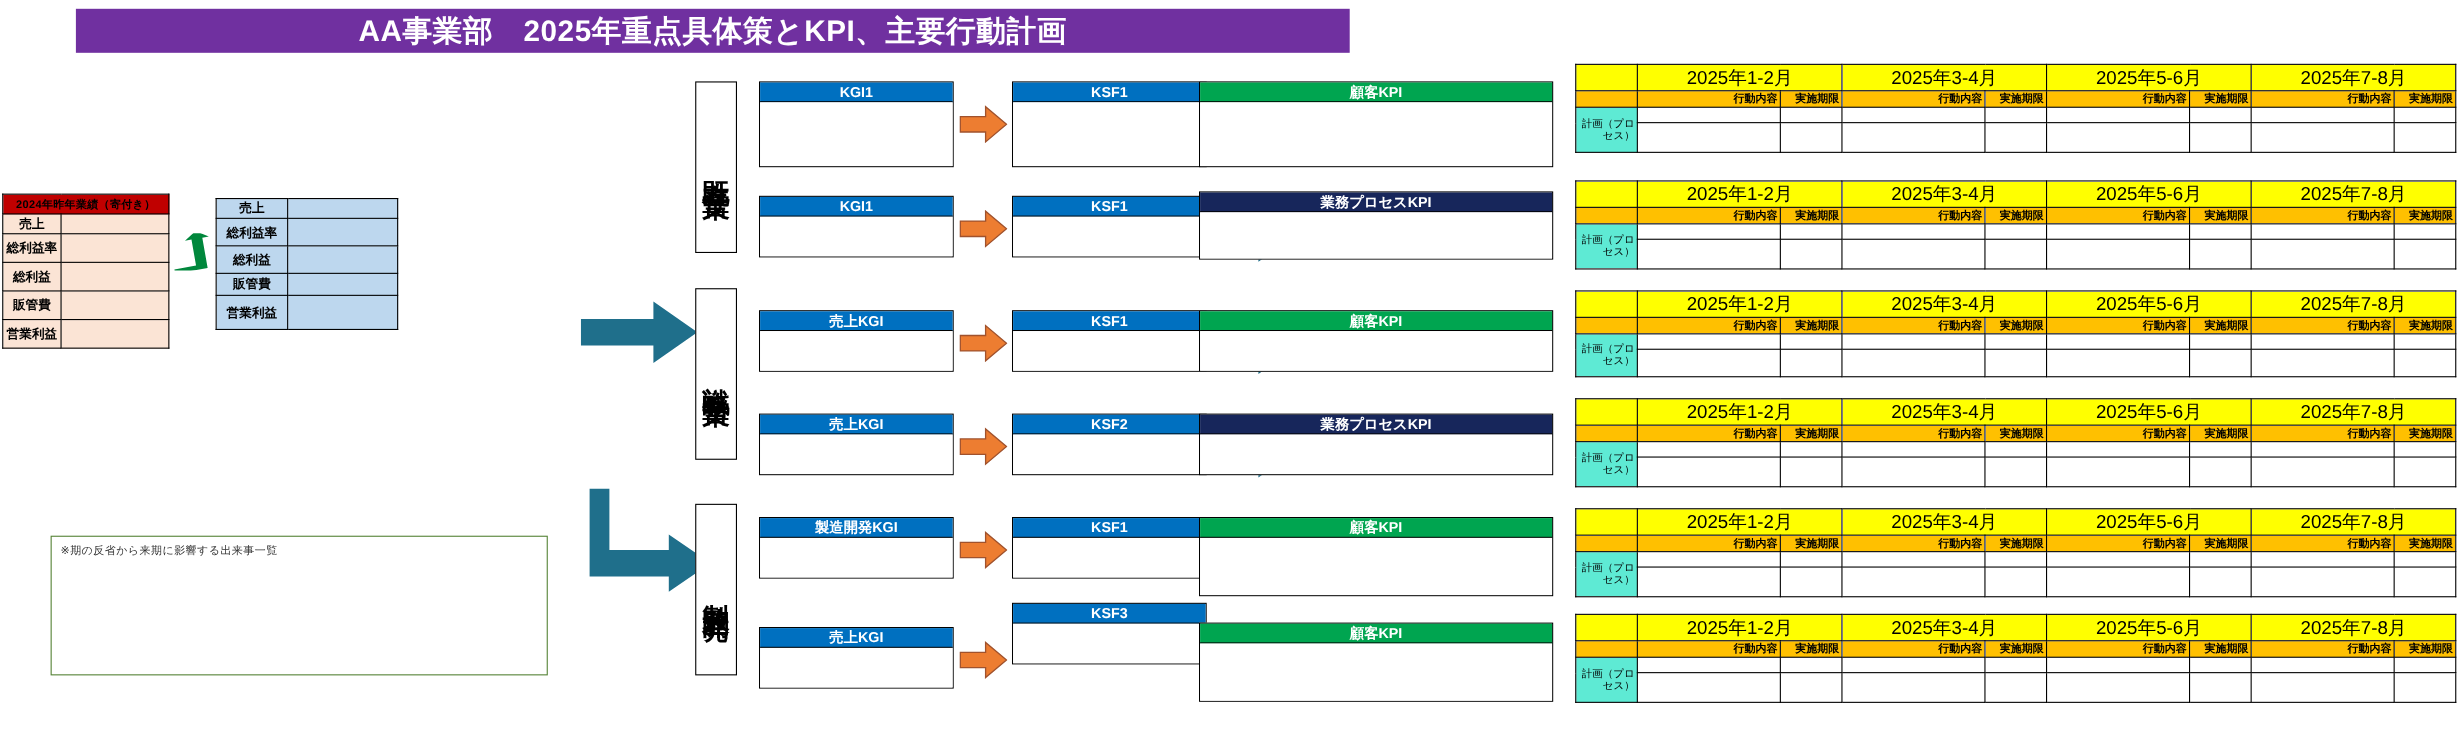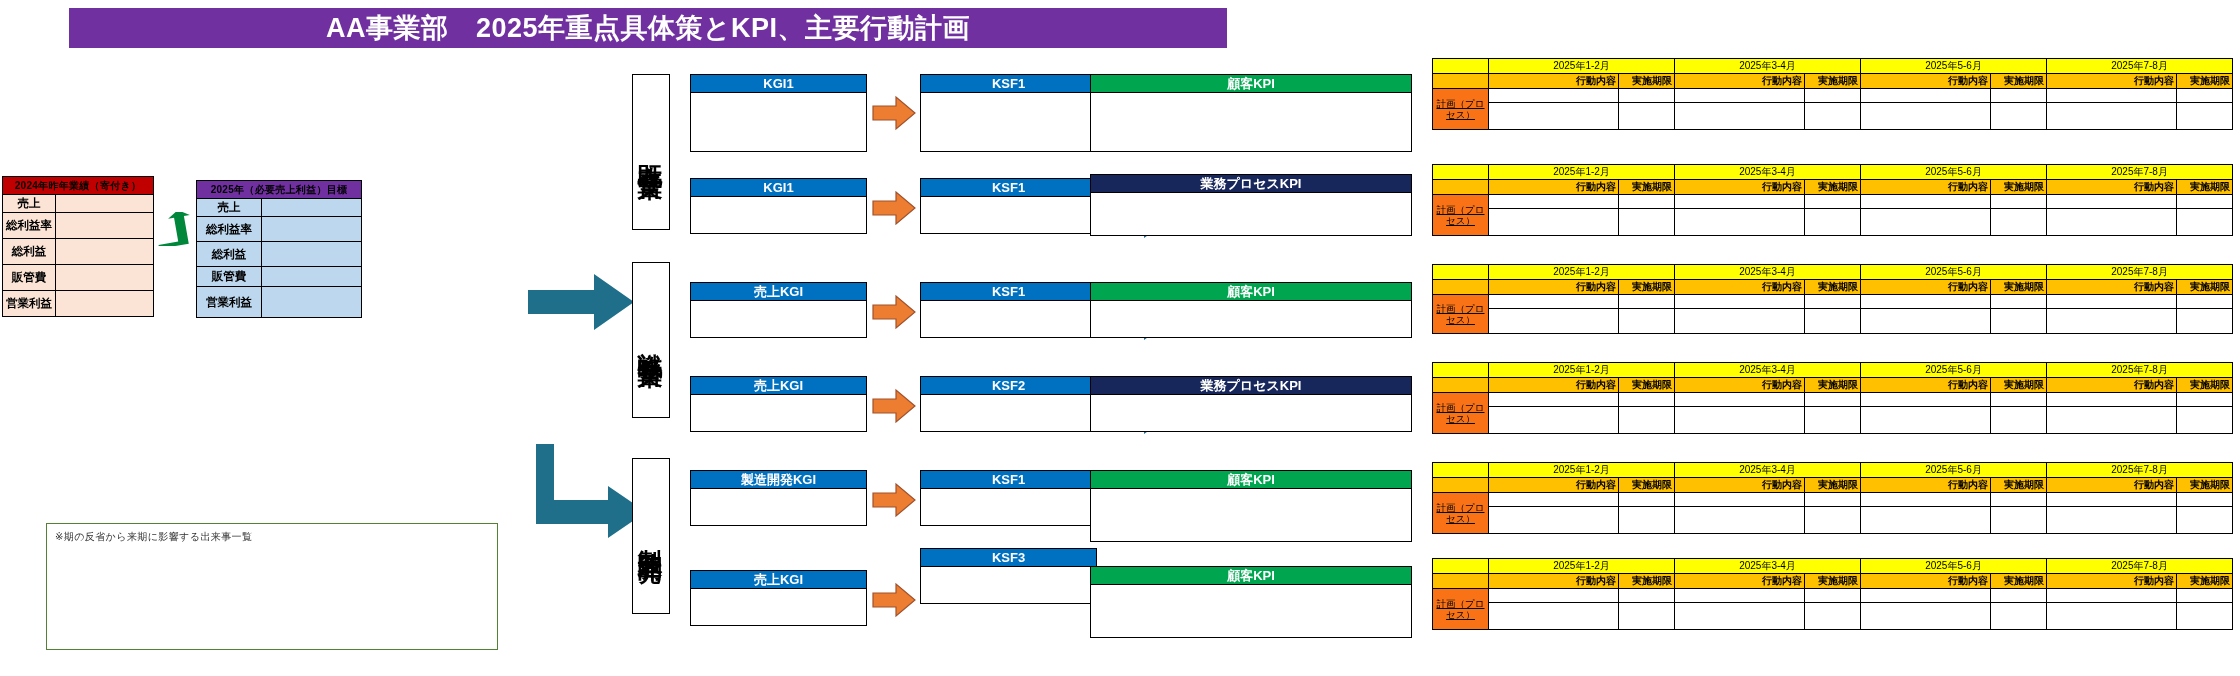--- a/index.html
+++ b/index.html
@@ -23,21 +23,21 @@
   .t2025{left:196px;top:180px;width:166px;}
   .t2025 .res-head{background:#7030A0;}
   .t2025 .lbl{background:#BDD7EE;width:64px;}
   .t2025 .val{background:#BDD7EE;}
 
   
   .green-arrow{position:absolute;left:156px;top:212px;width:40px;height:34px;}
 
   
   .note-box{position:absolute;left:46px;top:487px;width:450px;height:125px;
-    background:#fff;border:1px solid #548235;margin-top:36px;}
+    background:#fff;border:1px solid #548235;}
   .note-box .nt{position:absolute;left:8px;top:6px;font-size:10px;color:#333;
     letter-spacing:.4px;}
 
   
   .teal-arrow{position:absolute;}
 
   
   .vcat{position:absolute;border:1px solid #000;background:#fff;width:36px;
     display:flex;align-items:center;justify-content:center;
     writing-mode:vertical-rl;text-orientation:upright;
@@ -55,26 +55,26 @@
   .bd-blue{background:#BDD7EE;}
 
   
   .oarrow{position:absolute;width:44px;height:36px;}
 
   
   .plan{position:absolute;border-collapse:collapse;table-layout:fixed;
      font-size:10px;color:#000;}
   .plan td{border:1px solid #000;padding:0 2px;height:13px;overflow:hidden;
      white-space:nowrap;}
-  .plan .yh{background:#FFFF00;text-align:center;font-size:10px;}
+  .plan .yh{background:#FFFF00;text-align:center;font-size:17px;}
   .plan .oh{background:#FFC000;font-weight:bold;font-size:10px;text-align:right;}
   .plan .corner{background:#FFFF00;border:1px solid #000;}
   .plan .blank{background:#fff;}
-  .plan .rowlab{background:#f97316;font-size:9.5px;text-align:center;line-height:11px;
-     white-space:normal;vertical-align:middle;text-decoration:underline;}
+  .plan .rowlab{background:#5eead4;font-size:9.5px;text-align:right;line-height:11px;
+     white-space:normal;vertical-align:middle;}
 </style>
 </head>
 <body>
 
 <div class="title-bar">
   <span>AA事業部　2025年重点具体策とKPI、主要行動計画</span>
 </div>
 
 <table class="res-table t2024">
   <tbody>
@@ -103,23 +103,20 @@
       </tr>
 </tbody>
   </table>
 
 <svg class="green-arrow" viewBox="0 0 40 34">
   <path d="M2 30 L22 30 L22 6 L16 6 L27 -1 L38 6 L32 6 L32 34 L2 34 Z" transform="translate(-2,0) rotate(-10 20 17)" fill="#00873C"></path>
 </svg>
 
 <table class="res-table t2025">
   <tbody>
-      <tr>
-        <td class="res-head" colspan="2">2025年（必要売上利益）目標</td>
-      </tr>
   <tr>
         <td class="lbl" style="height:17px">売上</td>
         <td class="val"></td>
       </tr>
   <tr>
         <td class="lbl" style="height:24px">総利益率</td>
         <td class="val"></td>
       </tr>
   <tr>
         <td class="lbl" style="height:24px">総利益</td>

